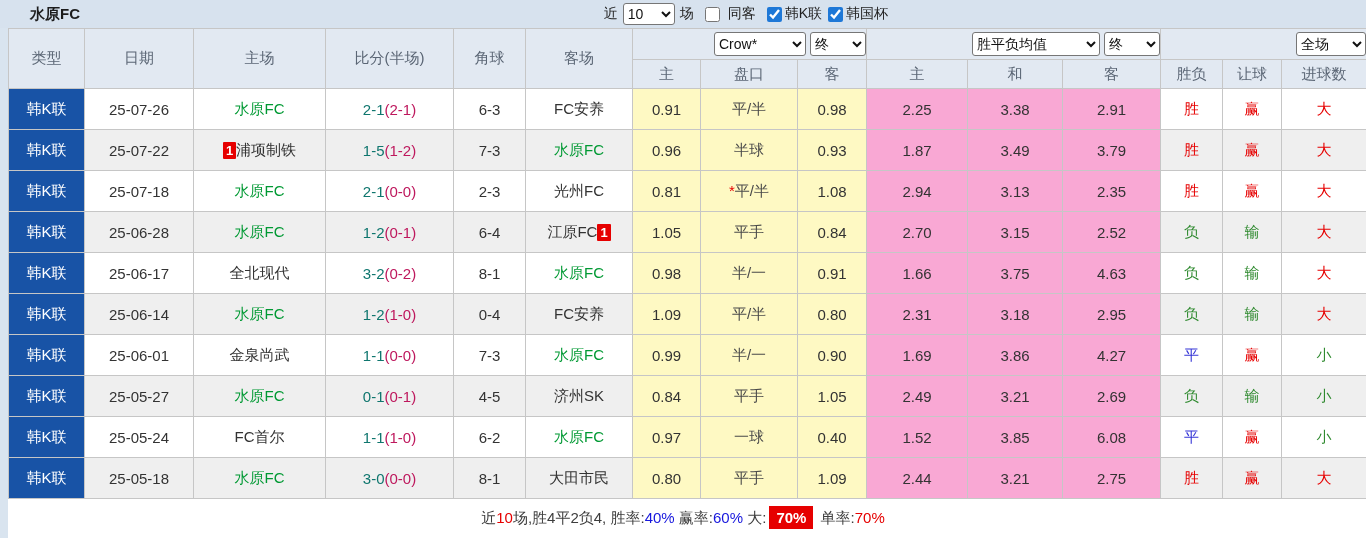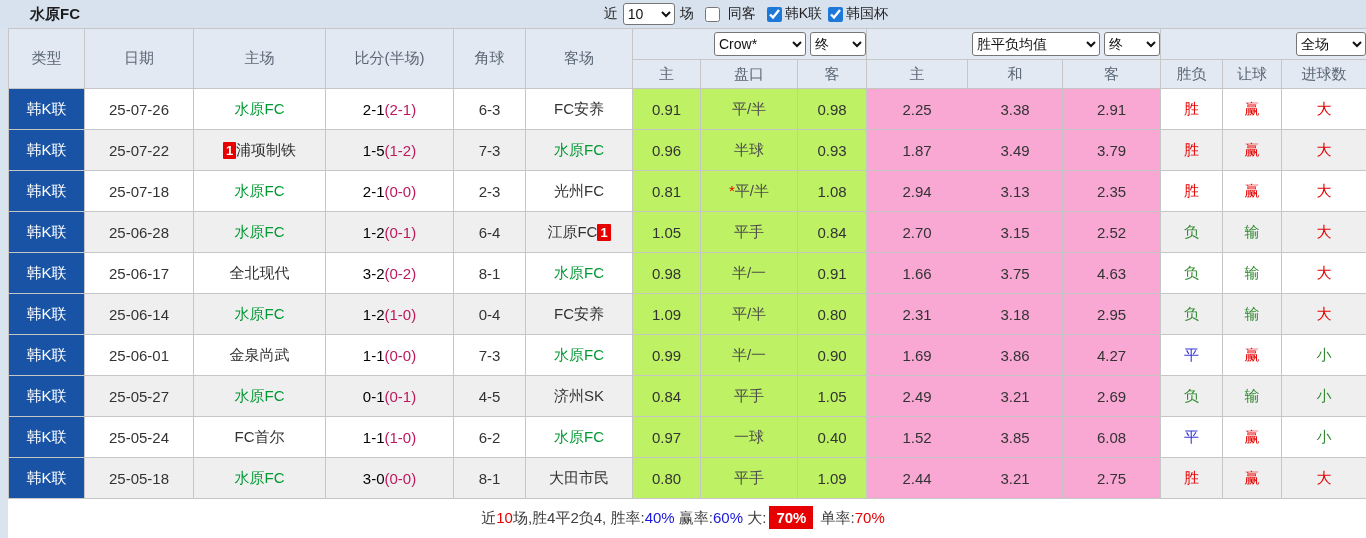--- a/index.html
+++ b/index.html
@@ -26,25 +26,25 @@
   thead th.span2 { height:60px; }
   .sel-group { display:flex; justify-content:flex-end; align-items:center; gap:4px; }
   select[data-name="odds-company-select"] { width:92px; }
   select[data-name="odds-time-select"], select[data-name="avg-time-select"] { width:56px; }
   select[data-name="avg-type-select"] { width:128px; }
   select[data-name="scope-select"] { width:70px; }
 
   tbody td { height:41px; font-size:15px; color:#333; background:#fff; }
   tbody tr.alt td.stripe { background:#efefef; }
   td.type-cell { background:#1853a6; color:#fff; }
-  td.tint-cream { background:#bef264; }
+  td.tint-cream { background:#fef9c3; }
   td.tint-blue  { background:#f9a8d4; }
   .team-name { color:#333; }
   .team-name.green { color:#009933; }
-  .ft-score { color:#000000; }
+  .ft-score { color:#0f766e; }
   .ht-score { color:#be185d; }
   .handicap-text { color:#4a4a4a; }
   .star { color:#e60000; }
   .rank-badge { display:none; background:#e60000; color:#fff; font-weight:bold; font-size:13px;
     line-height:17px; padding:0 3px; border-radius:1px; }
   .rank-badge.show { display:inline-block; }
   td.c-red { color:#e60000; }
   td.c-blue { color:#3434d6; }
   td.c-green { color:#2f8a2f; }
 

